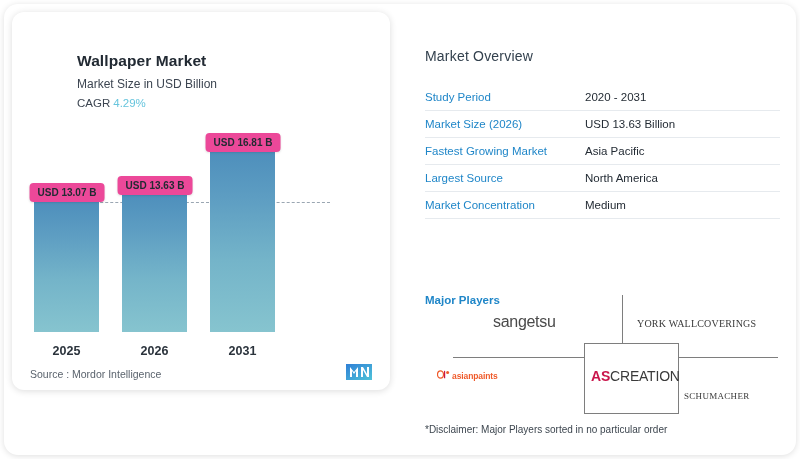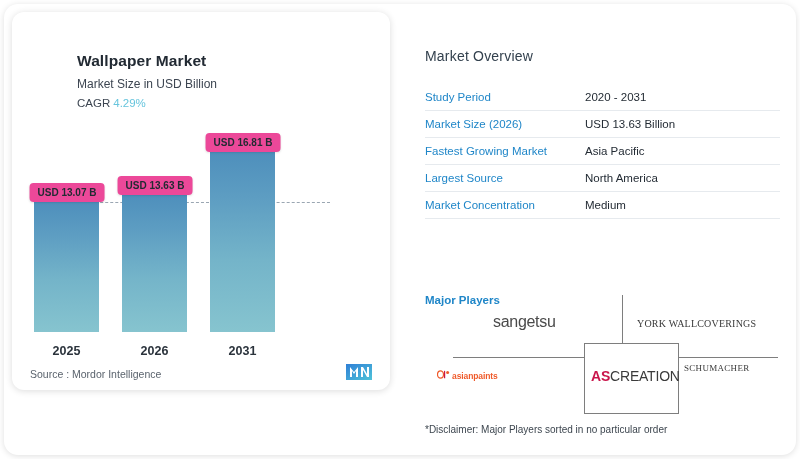--- a/index.html
+++ b/index.html
@@ -281,21 +281,21 @@
   }
   .logo-ascreation .as {
     color: #c9164b;
     font-weight: bold;
   }
   .logo-ascreation .creation {
     color: #3b3b3b;
   }
   .logo-schumacher {
     left: 259px;
-    top: 76px;
+    top: 104px;
     font-family: "Liberation Serif", serif;
     font-size: 9px;
     color: #3a3a3a;
     letter-spacing: 0.3px;
   }
 
   .disclaimer {
     position: absolute;
     left: 15px;
     top: 412px;

